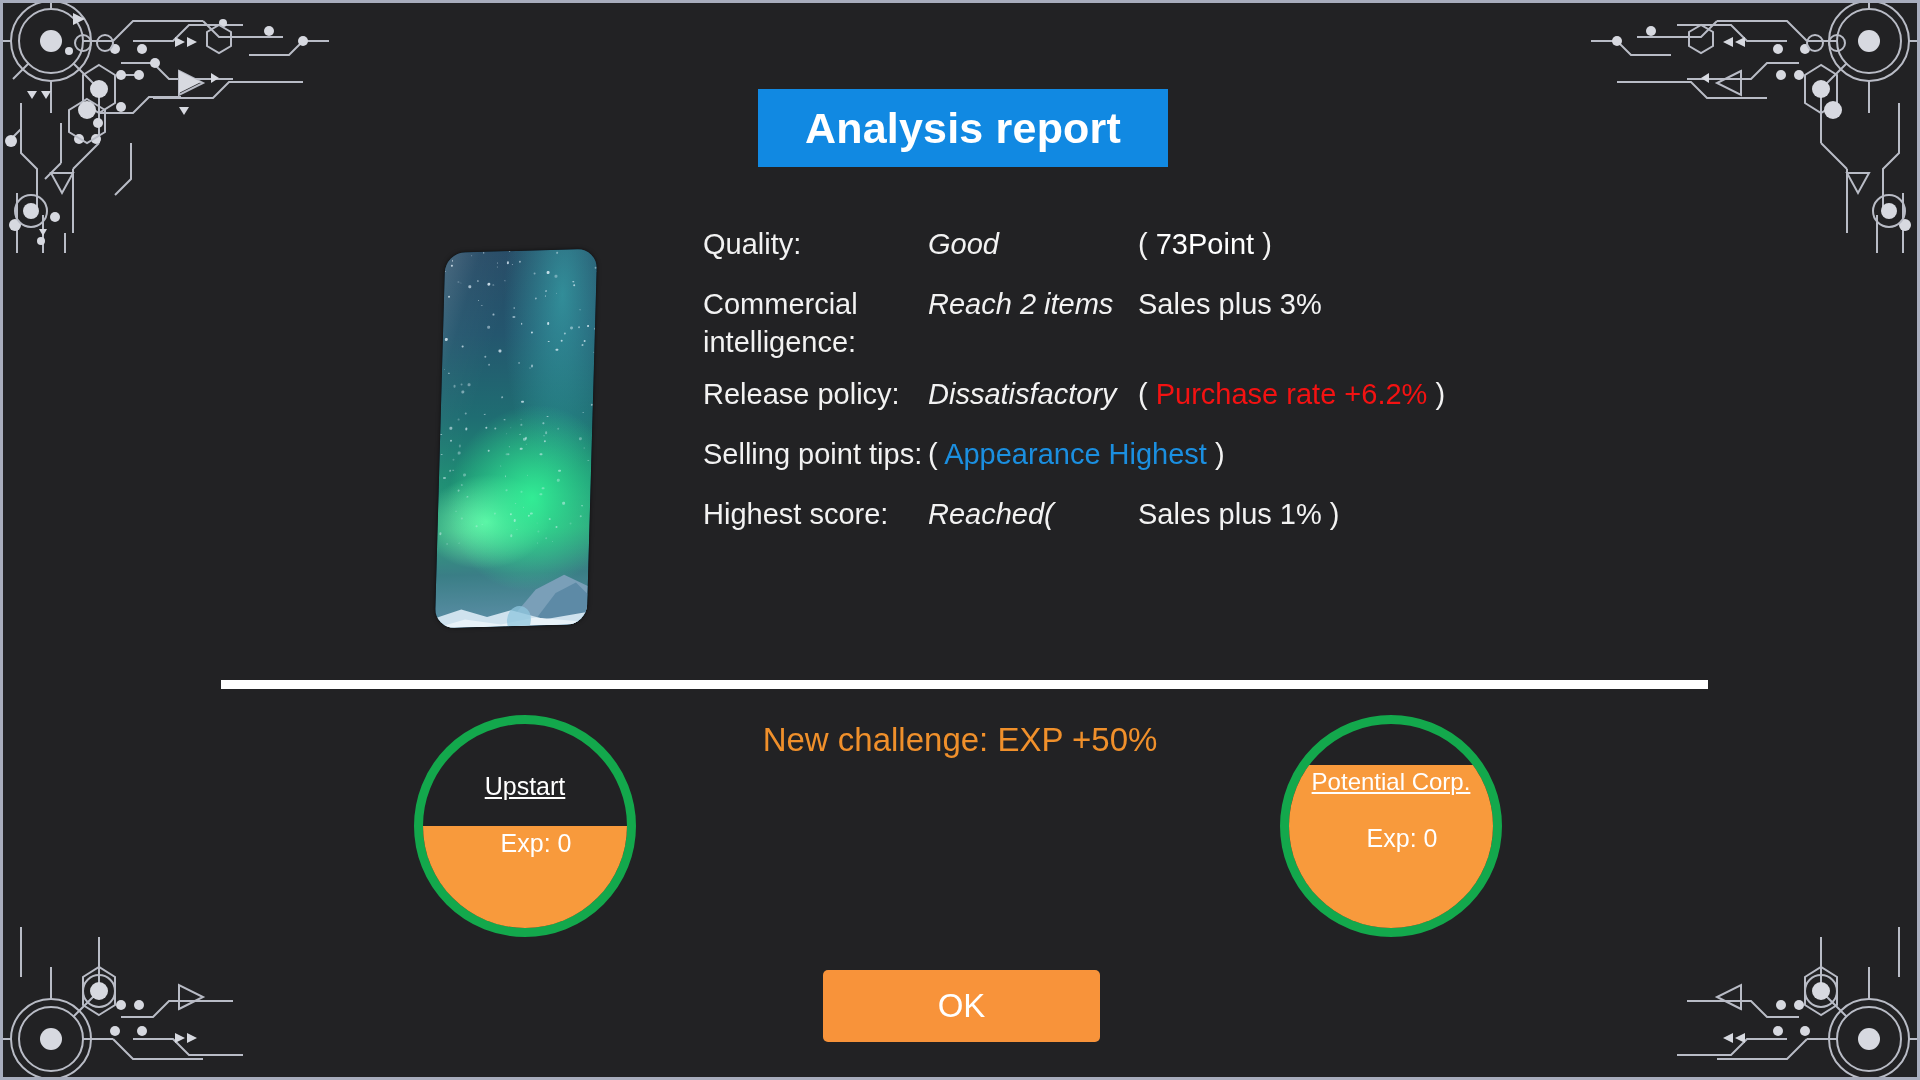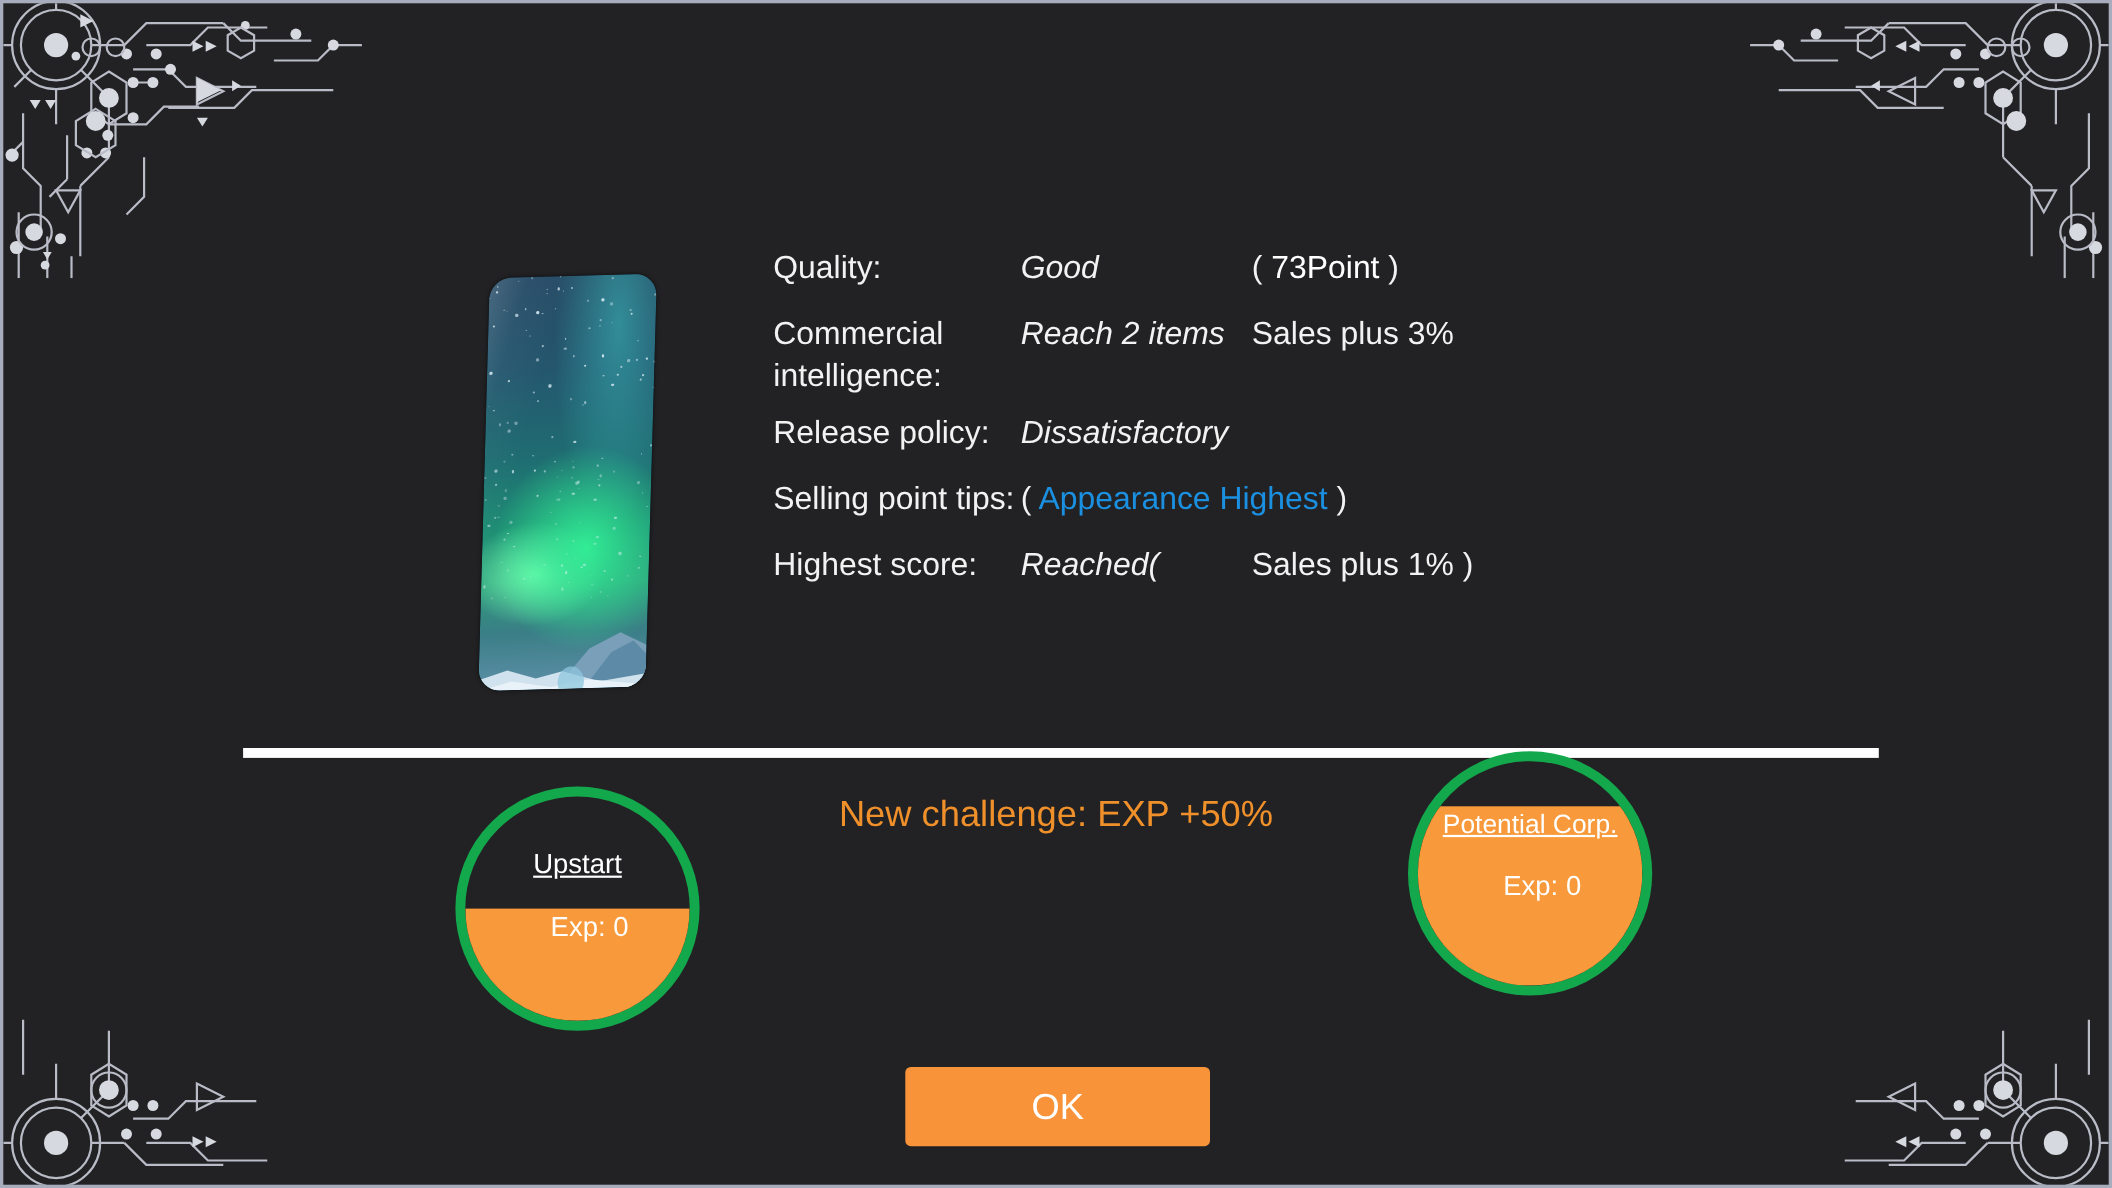--- a/index.html
+++ b/index.html
@@ -112,21 +112,21 @@
   .exp-circle {
     position: absolute;
     width: 222px; height: 222px;
     border-radius: 50%;
     border: 9px solid #13a84c;
     box-sizing: border-box;
     overflow: hidden;
     background: #222224;
   }
   #exp-left { left: 411px; top: 712px; }
-  #exp-right { left: 1277px; top: 680px; }
+  #exp-right { left: 1277px; top: 712px; }
   .exp-fill {
     position: absolute; left: 0; right: 0; bottom: 0;
     background: #f89a3c;
   }
   .exp-text {
     position: absolute; inset: 0;
     display: flex; flex-direction: column;
     align-items: center;
     color: #ffffff;
     font-size: 25px;
@@ -327,20 +327,23 @@
         <polygon points="96,62 112,72 112,100 96,110 80,100 80,72"></polygon>
         <polygon points="176,68 200,80 176,92"></polygon>
       </g>
       <g fill="#d7d9e0">
         <polygon points="172,34 182,39 172,44"></polygon>
         <polygon points="184,34 194,39 184,44"></polygon>
       </g>
     </svg>
   </div>
 
+  <div id="title-banner">
+    <span class="txt">Analysis report</span>
+  </div>
 
   <div id="phone-wrap">
     <div id="phone">
       <div class="ph-sky"></div>
       <div class="ph-stars" id="stars">
           <i style="left: 29.9265%; top: 46.5704%; width: 1.97613px; height: 1.97613px; opacity: 0.660966;"></i>
           <i style="left: 52.9203%; top: 52.4305%; width: 2.56581px; height: 2.56581px; opacity: 0.596983;"></i>
           <i style="left: 99.7373%; top: 5.81566%; width: 1.37734px; height: 1.37734px; opacity: 0.44864;"></i>
           <i style="left: 5.90341%; top: 77.4353%; width: 1.69132px; height: 1.69132px; opacity: 0.185409;"></i>
           <i style="left: 67.3684%; top: 5.61549%; width: 2.66322px; height: 2.66322px; opacity: 0.805663;"></i>
@@ -511,20 +514,21 @@
       </div>
       <div class="row row-tight">
         <div class="label">Commercial
 intelligence:</div>
         <div class="value v-col">Reach 2 items</div>
         <div class="extra"><span class="w">Sales plus 3%</span></div>
       </div>
       <div class="row">
         <div class="label">Release policy:</div>
         <div class="value v-col">Dissatisfactory</div>
+        <div class="extra"><span class="w">( </span><span class="r">Purchase rate +6.2%</span><span class="w"> )</span></div>
       </div>
       <div class="row">
         <div class="label">Selling point tips:</div>
         <div class="extra"><span class="w">( </span><span class="b">Appearance  Highest</span><span class="w"> )</span></div>
       </div>
       <div class="row">
         <div class="label">Highest score:</div>
         <div class="value v-col">Reached(</div>
         <div class="extra"><span class="w">Sales plus 1%</span><span class="w"> )</span></div>
       </div>

